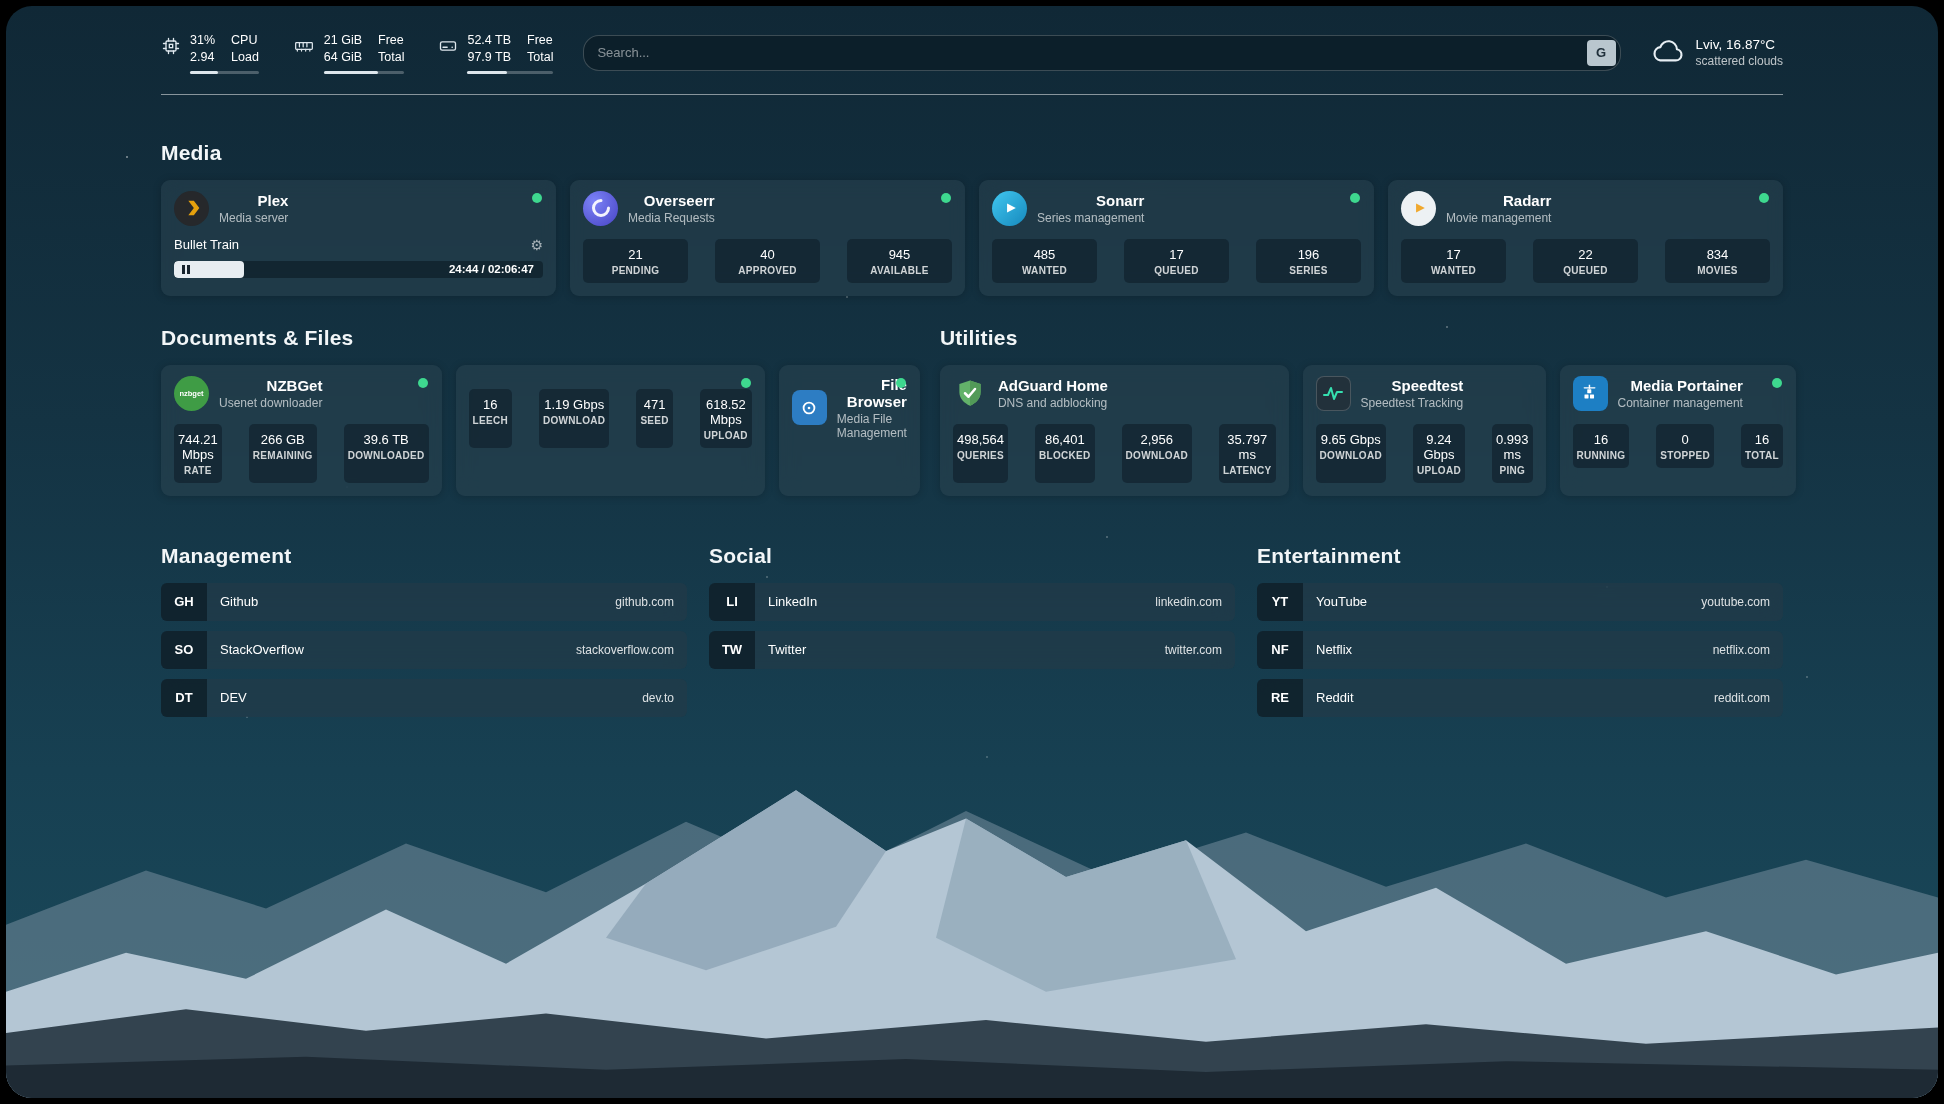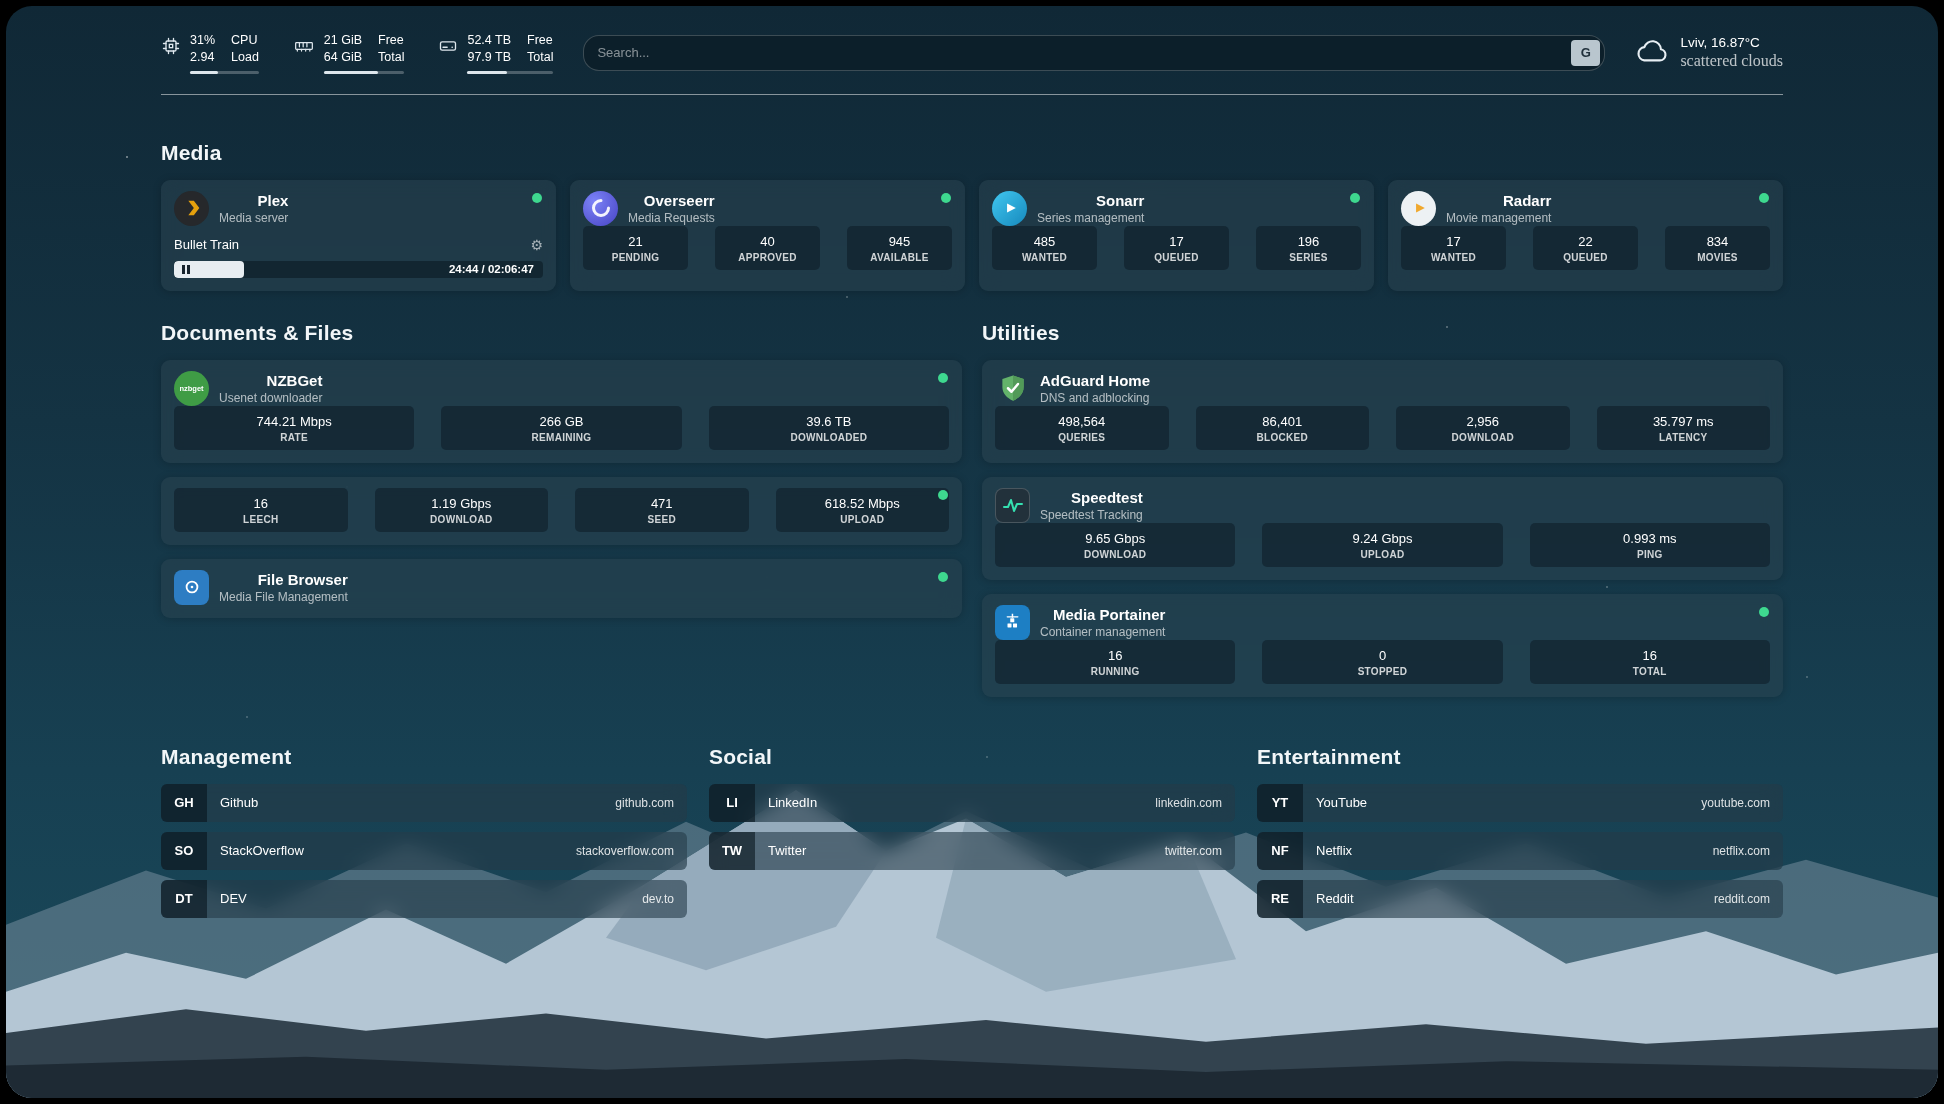--- a/index.html
+++ b/index.html
@@ -29,41 +29,41 @@
 
   .search { flex:1; margin:0 30px; position:relative; }
   .search input { width:100%; height:36px; background:rgba(10,25,34,.6); border:1px solid rgba(255,255,255,.2);
     border-radius:16px; color:#fff; font-size:13px; padding:0 46px 0 13px; font-family:"Liberation Sans", sans-serif; outline:none; }
   .search input::placeholder { color:rgba(255,255,255,.5); }
   .provider { position:absolute; right:5px; top:5px; width:29px; height:26px; background:#b9c6ce; color:#20303b;
     border-radius:4px; display:flex; align-items:center; justify-content:center; font-weight:700; font-size:13px; }
 
   .weather { display:flex; align-items:center; gap:11px; }
   .weather-loc { font-size:13.5px; }
-  .weather-cond { font-size:16px; color:rgba(255,255,255,.72); margin-top:2px;font-family:Liberation Serif, serif; }
+  .weather-cond { font-size:12px; color:rgba(255,255,255,.72); margin-top:2px; }
 
   .divider { height:1px; background:rgba(255,255,255,.5); margin-top:20px; }
 
   
   h2.section-title { font-size:21px; font-weight:600; letter-spacing:.2px; margin-bottom:15px; color:#f2f6f8; }
   .media-section { margin-top:46px; }
   .grid4 { display:grid; grid-template-columns:repeat(4,1fr); gap:14px; }
   .two-col { display:grid; grid-template-columns:1fr 1fr; gap:20px; margin-top:30px; }
-  .col-cards { display:flex; flex-direction:column; gap:14px; }
+  .col-cards { display:flex; gap:14px; }
 
   .card { position:relative; background:rgba(41,67,81,.55); border-radius:9px; padding:11px 13px 13px;
     box-shadow:0 1px 8px rgba(0,0,0,.2); backdrop-filter:blur(9px); }
   .dot { position:absolute; top:13px; right:14px; width:10px; height:10px; border-radius:50%; background:#3ed88f; }
   .card-head { display:flex; align-items:center; gap:10px; }
   .app-icon { width:35px; height:35px; border-radius:50%; display:flex; align-items:center; justify-content:center; flex:none; overflow:hidden; }
   .app-icon.square { border-radius:8px; }
   .app-name { font-size:15px; font-weight:600;text-align:right; }
   .app-sub { font-size:12px; color:rgba(255,255,255,.66); margin-top:2px; }
 
-  .stats { display:flex; gap:27px; }
+  .stats { display:flex; gap:27px; margin-top:13px; }
   .stat { flex:1; background:rgba(12,28,38,.55); border-radius:5px; text-align:center; padding:8px 4px 7px; }
   .stat-value { font-size:13px; }
   .stat-label { font-size:10px; font-weight:700; margin-top:3px; letter-spacing:.3px; color:rgba(255,255,255,.8); }
 
   
   .plex-np { display:flex; justify-content:space-between; align-items:center; font-size:13px; margin-top:11px; }
   .gear { color:rgba(255,255,255,.6); font-size:14px; cursor:pointer; }
   .gear::before { content:"⚙"; }
   .plex-bar { position:relative; height:17px; margin-top:8px; background:rgba(10,24,33,.55); border-radius:4px; overflow:hidden; }
   .plex-fill { width:19%; height:100%; background:#e7edf1; border-radius:4px; }

